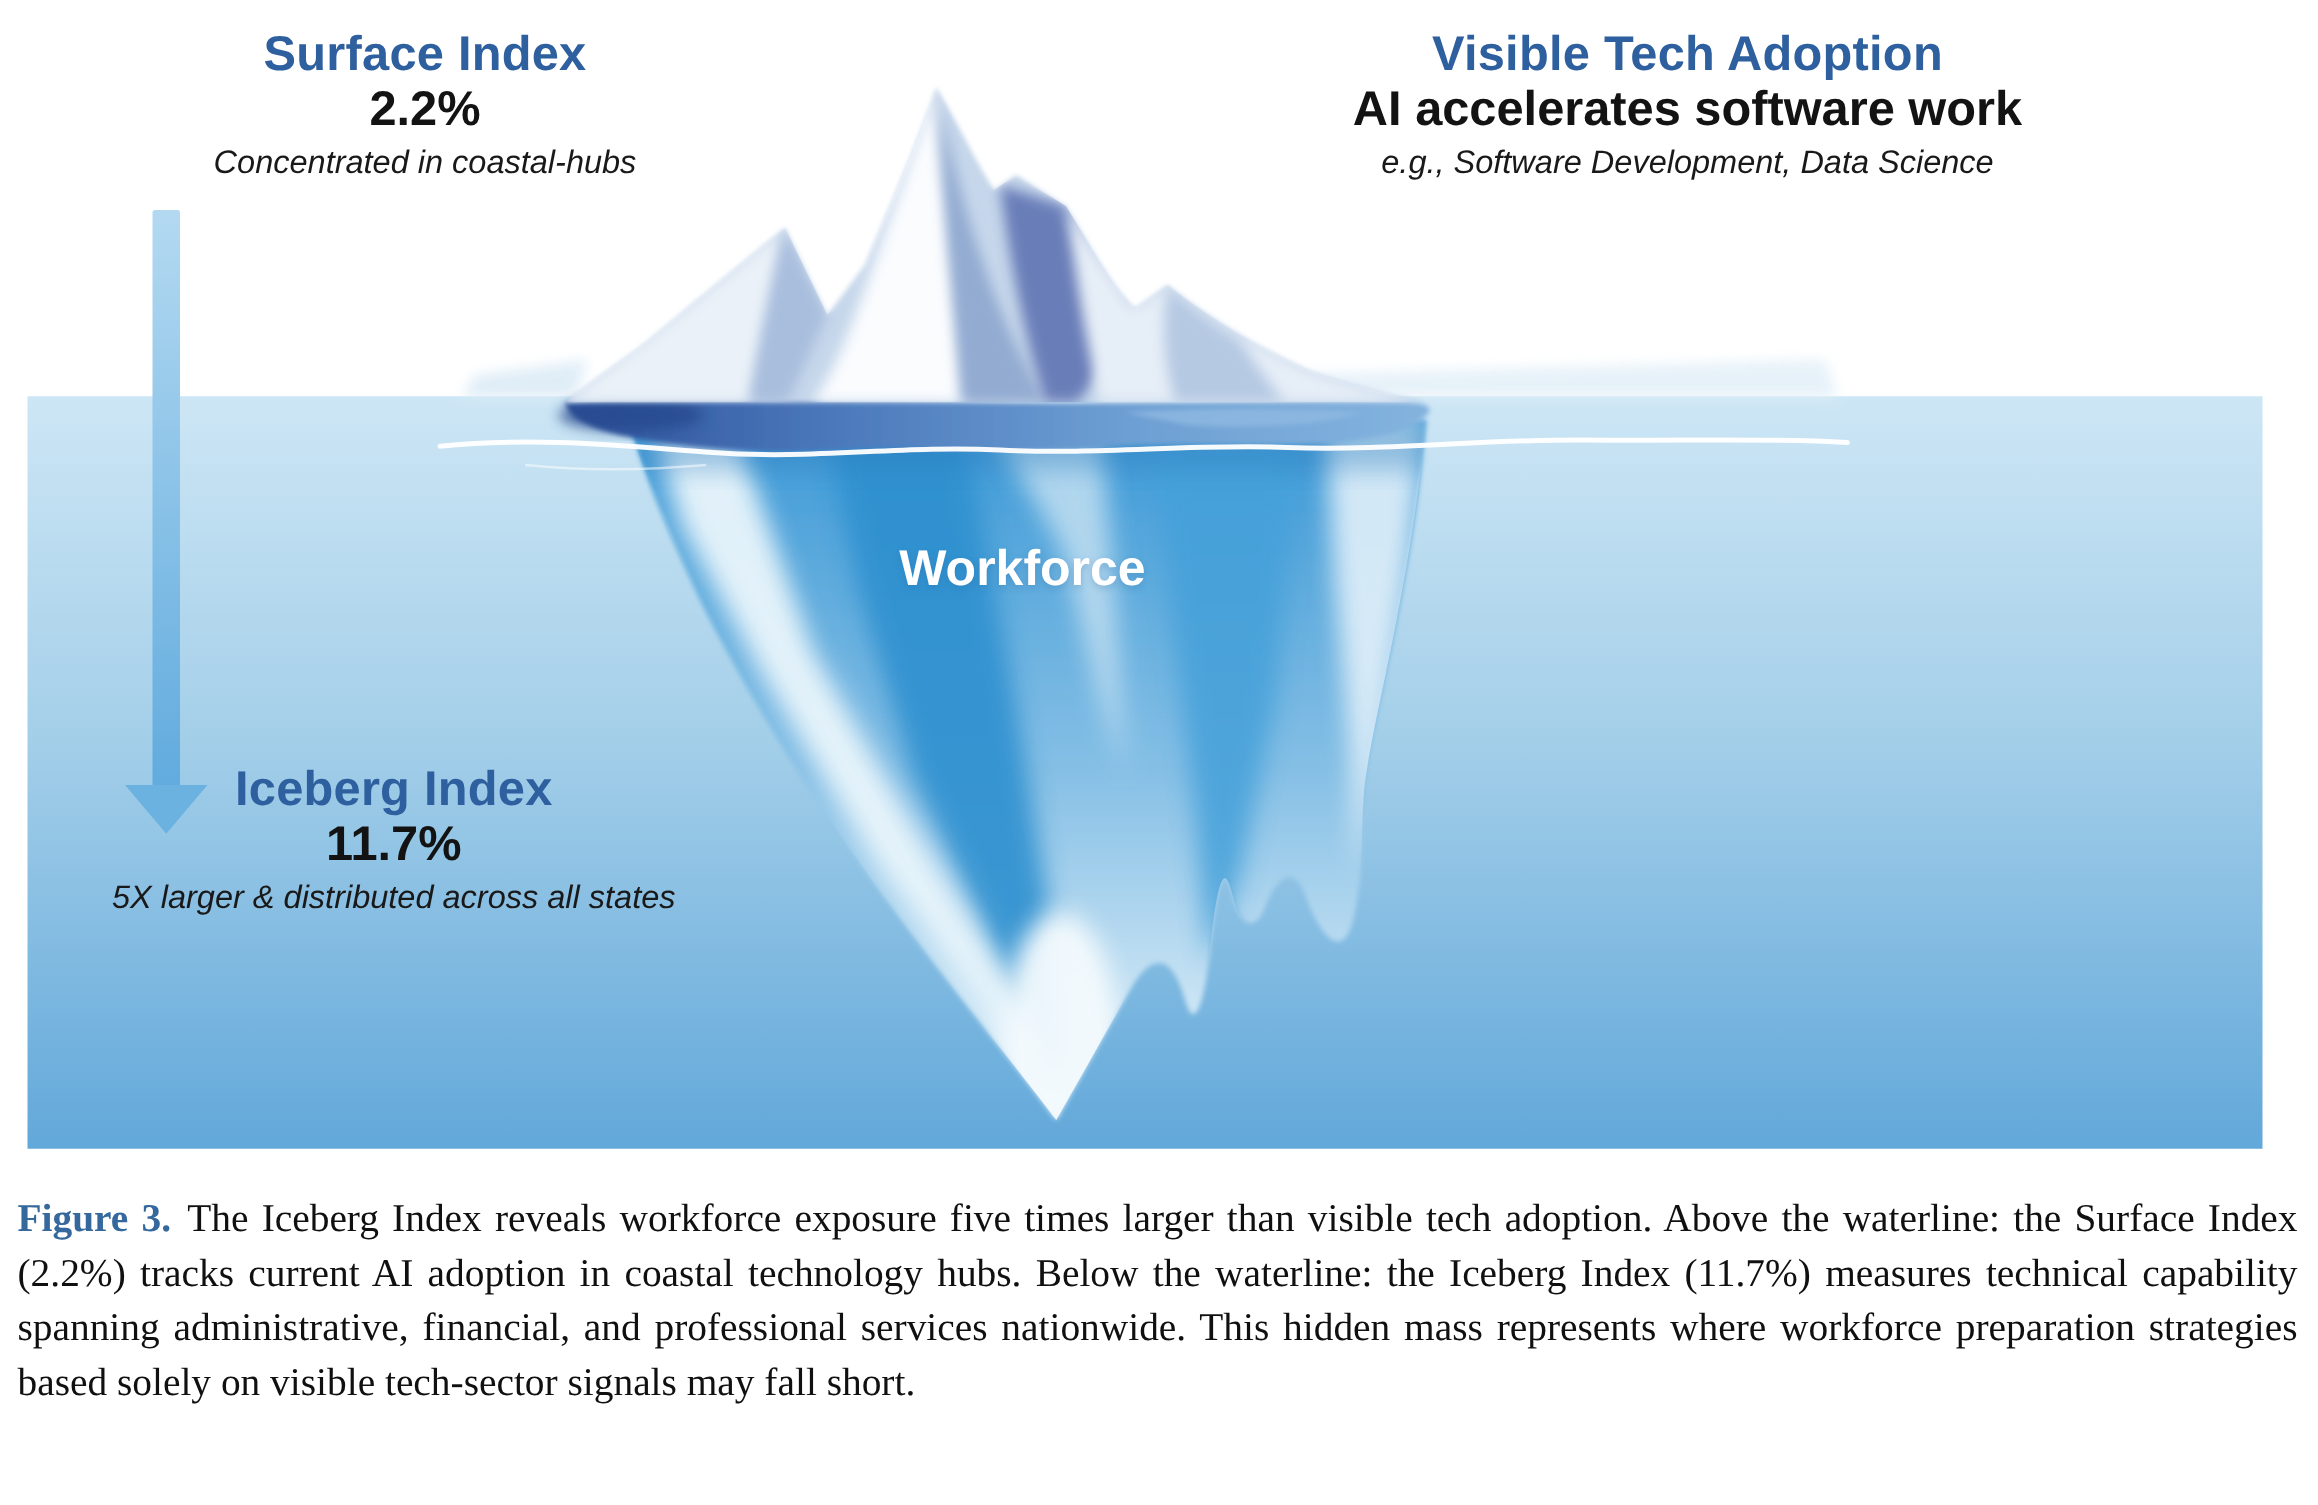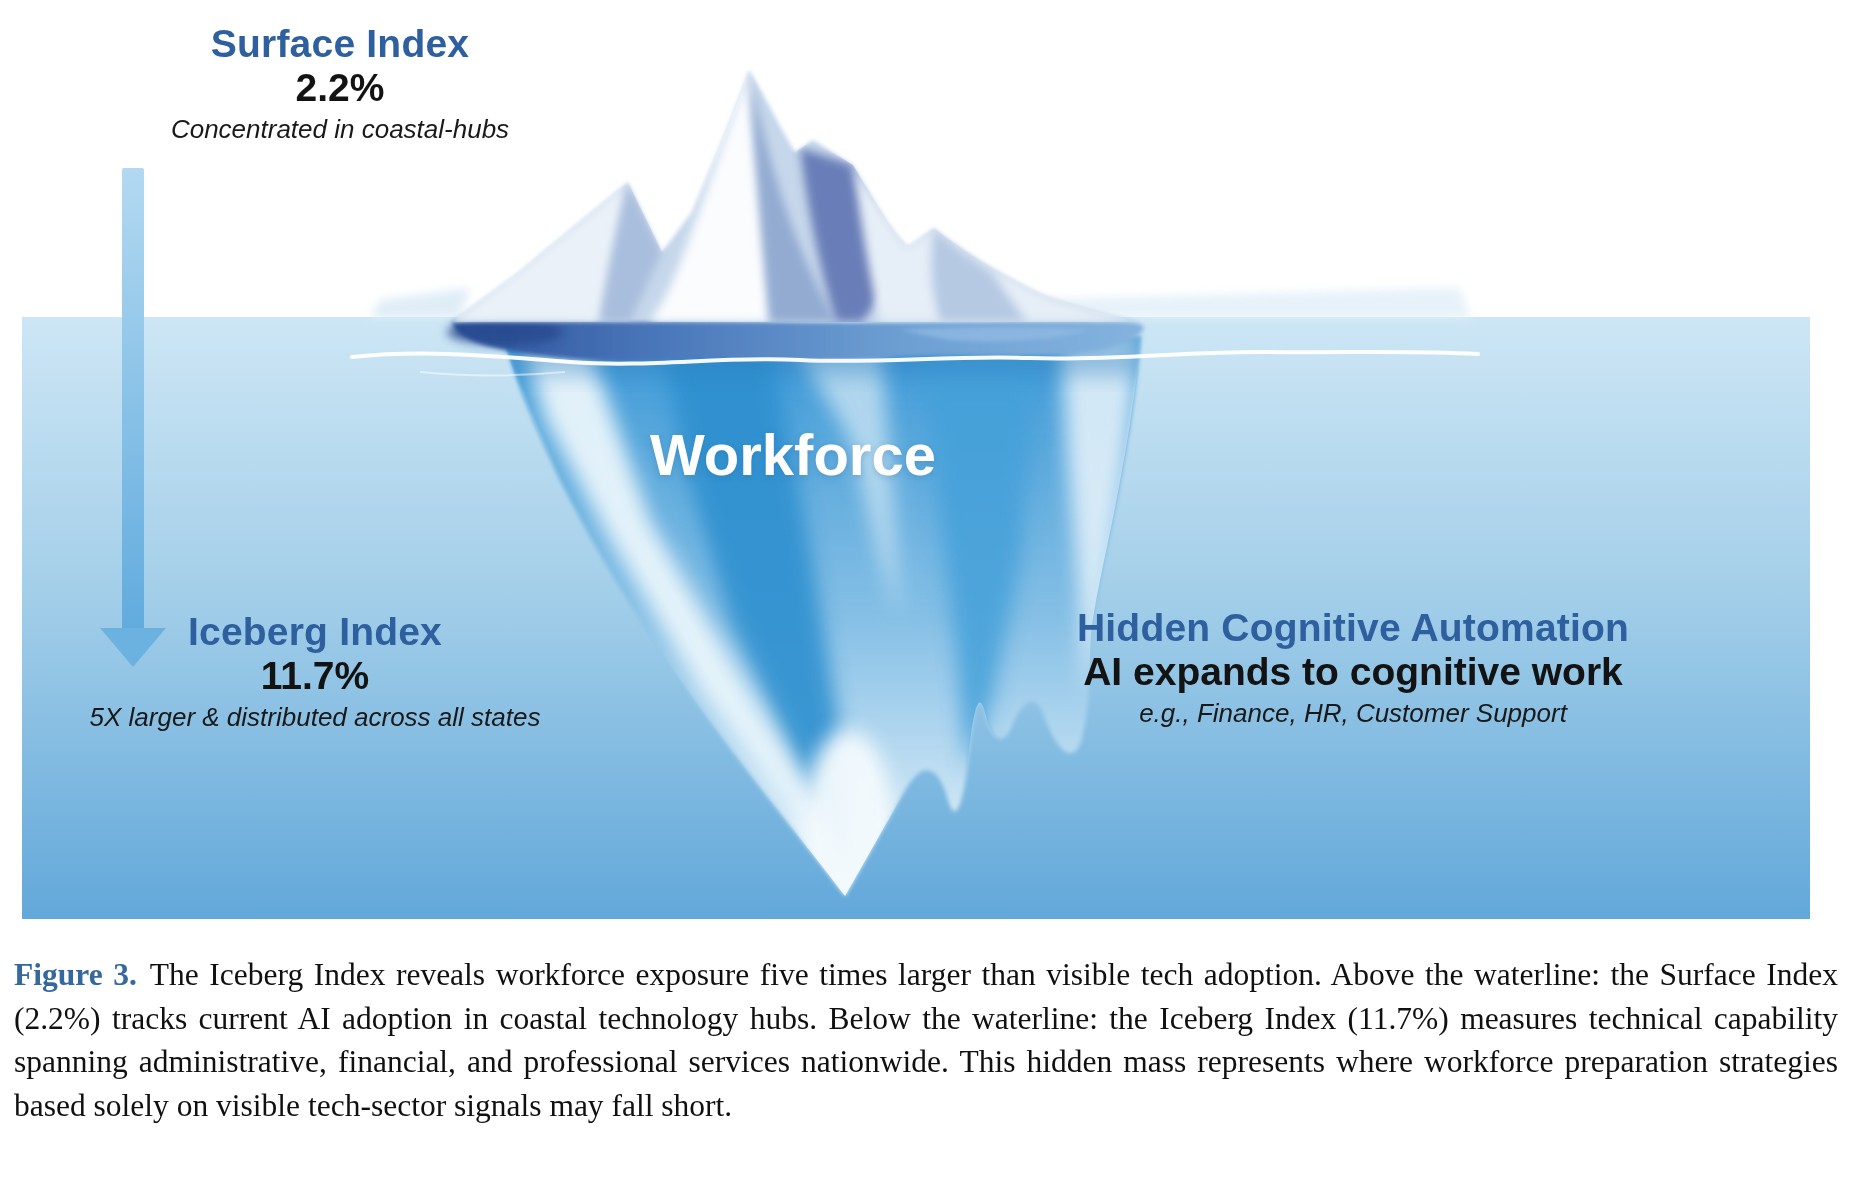--- a/index.html
+++ b/index.html
@@ -8,22 +8,22 @@
   .figure{position:absolute;left:0;top:0;width:1566px;height:930px;}
   .scene{position:absolute;left:0;top:0;}
   .annot{position:absolute;text-align:center;color:#141414;}
   .annot-title{font-size:39px;font-weight:700;color:#2e5f9e;line-height:47px;letter-spacing:.2px;}
   .annot-value{font-size:39px;font-weight:700;line-height:42px;color:#131313;}
   .annot-sub{font-size:26px;font-style:italic;font-weight:500;line-height:40px;color:#191919;}
   .annot.surface{left:90px;top:20px;width:500px;}
   .annot.visible{left:1020px;top:20px;width:660px;}
   .annot.iceberg{left:15px;top:608px;width:600px;}
   .annot.hidden{left:1023px;top:604px;width:660px;}
-  .center-label{position:absolute;left:608px;top:418px;width:370px;text-align:center;color:#ffffff;
-        font-size:58px;font-weight:700;line-height:74px;text-shadow:0 2px 6px rgba(30,90,150,.25);}
+  .center-label{position:absolute;left:633px;top:418px;width:370px;text-align:center;color:#ffffff;
+        font-size:40px;font-weight:700;line-height:74px;text-shadow:0 2px 6px rgba(30,90,150,.25);}
   .caption{position:absolute;left:0;top:953px;width:1824px;padding-left:14px;padding-right:16px;
         font-family:"Liberation Serif","DejaVu Serif",serif;font-size:31.5px;line-height:43.5px;
         color:#101010;text-align:justify;}
   .cap-label{font-weight:700;color:#35689c;margin-right:13px;}
 </style>
 </head>
 <body>
 
 <div class="page">
   <div class="figure">
@@ -127,32 +127,32 @@
         <polygon points="100,628 166,628 133,667" fill="#6cb2e0"></polygon>
       </g>
     </svg>
 
     <div class="annot surface">
       <div class="annot-title">Surface Index</div>
       <div class="annot-value">2.2%</div>
       <div class="annot-sub">Concentrated in coastal-hubs</div>
     </div>
 
+    <div class="annot visible">
+      <div class="annot-title">Visible Tech Adoption</div>
+      <div class="annot-value">AI accelerates software work</div>
+      <div class="annot-sub">e.g., Software Development, Data Science</div>
+    </div>
 
     <div class="annot iceberg">
       <div class="annot-title">Iceberg Index</div>
       <div class="annot-value">11.7%</div>
       <div class="annot-sub">5X larger &amp; distributed across all states</div>
     </div>
 
-    <div class="annot hidden">
-      <div class="annot-title">Hidden Cognitive Automation</div>
-      <div class="annot-value">AI expands to cognitive work</div>
-      <div class="annot-sub">e.g., Finance, HR, Customer Support</div>
-    </div>
 
     <div class="center-label">
       <div>Workforce</div>
     </div>
   </div>
 
   <div class="caption">
     <span class="cap-label">Figure 3.</span><span class="cap-text">The Iceberg Index reveals workforce exposure five times larger than visible tech adoption. Above the waterline: the Surface Index (2.2%) tracks current AI adoption in coastal technology hubs. Below the waterline: the Iceberg Index (11.7%) measures technical capability spanning administrative, financial, and professional services nationwide. This hidden mass represents where workforce preparation strategies based solely on visible tech-sector signals may fall short.</span>
   </div>
 </div>

